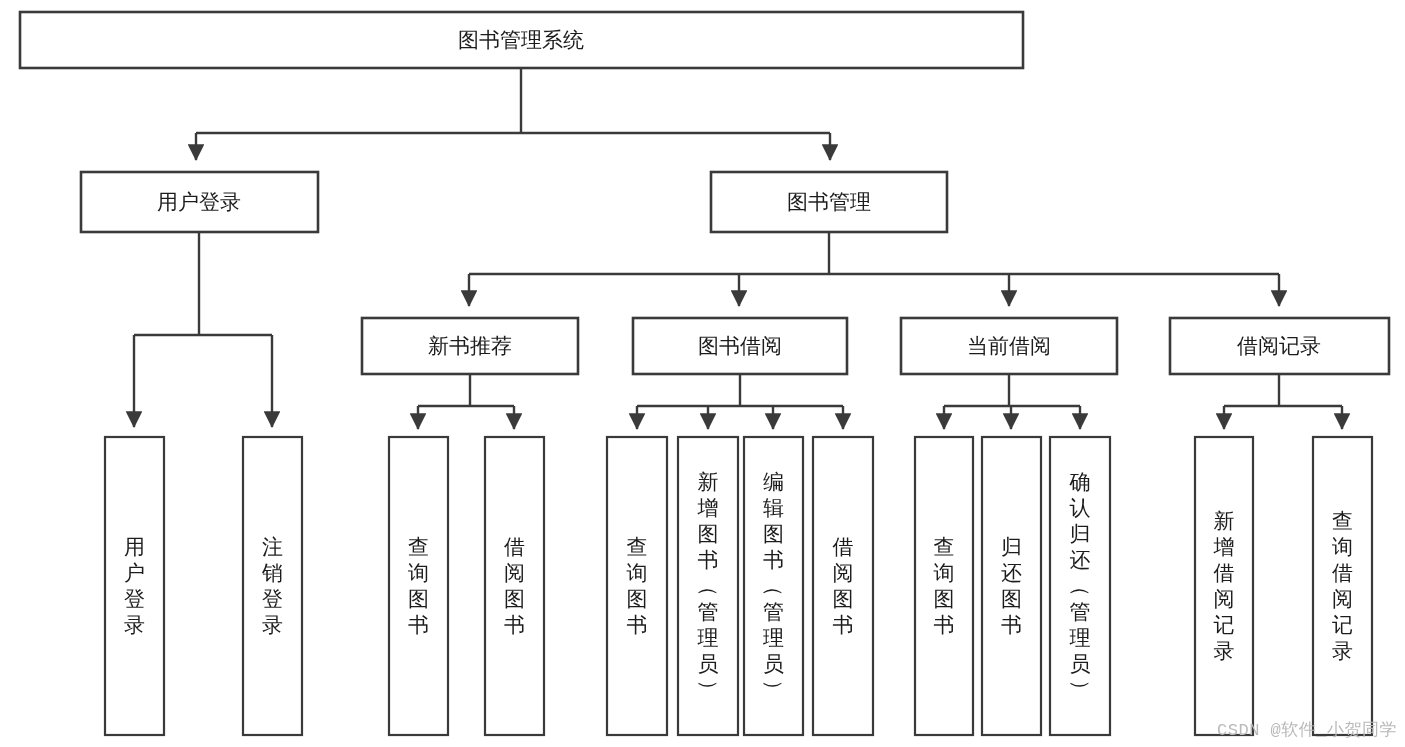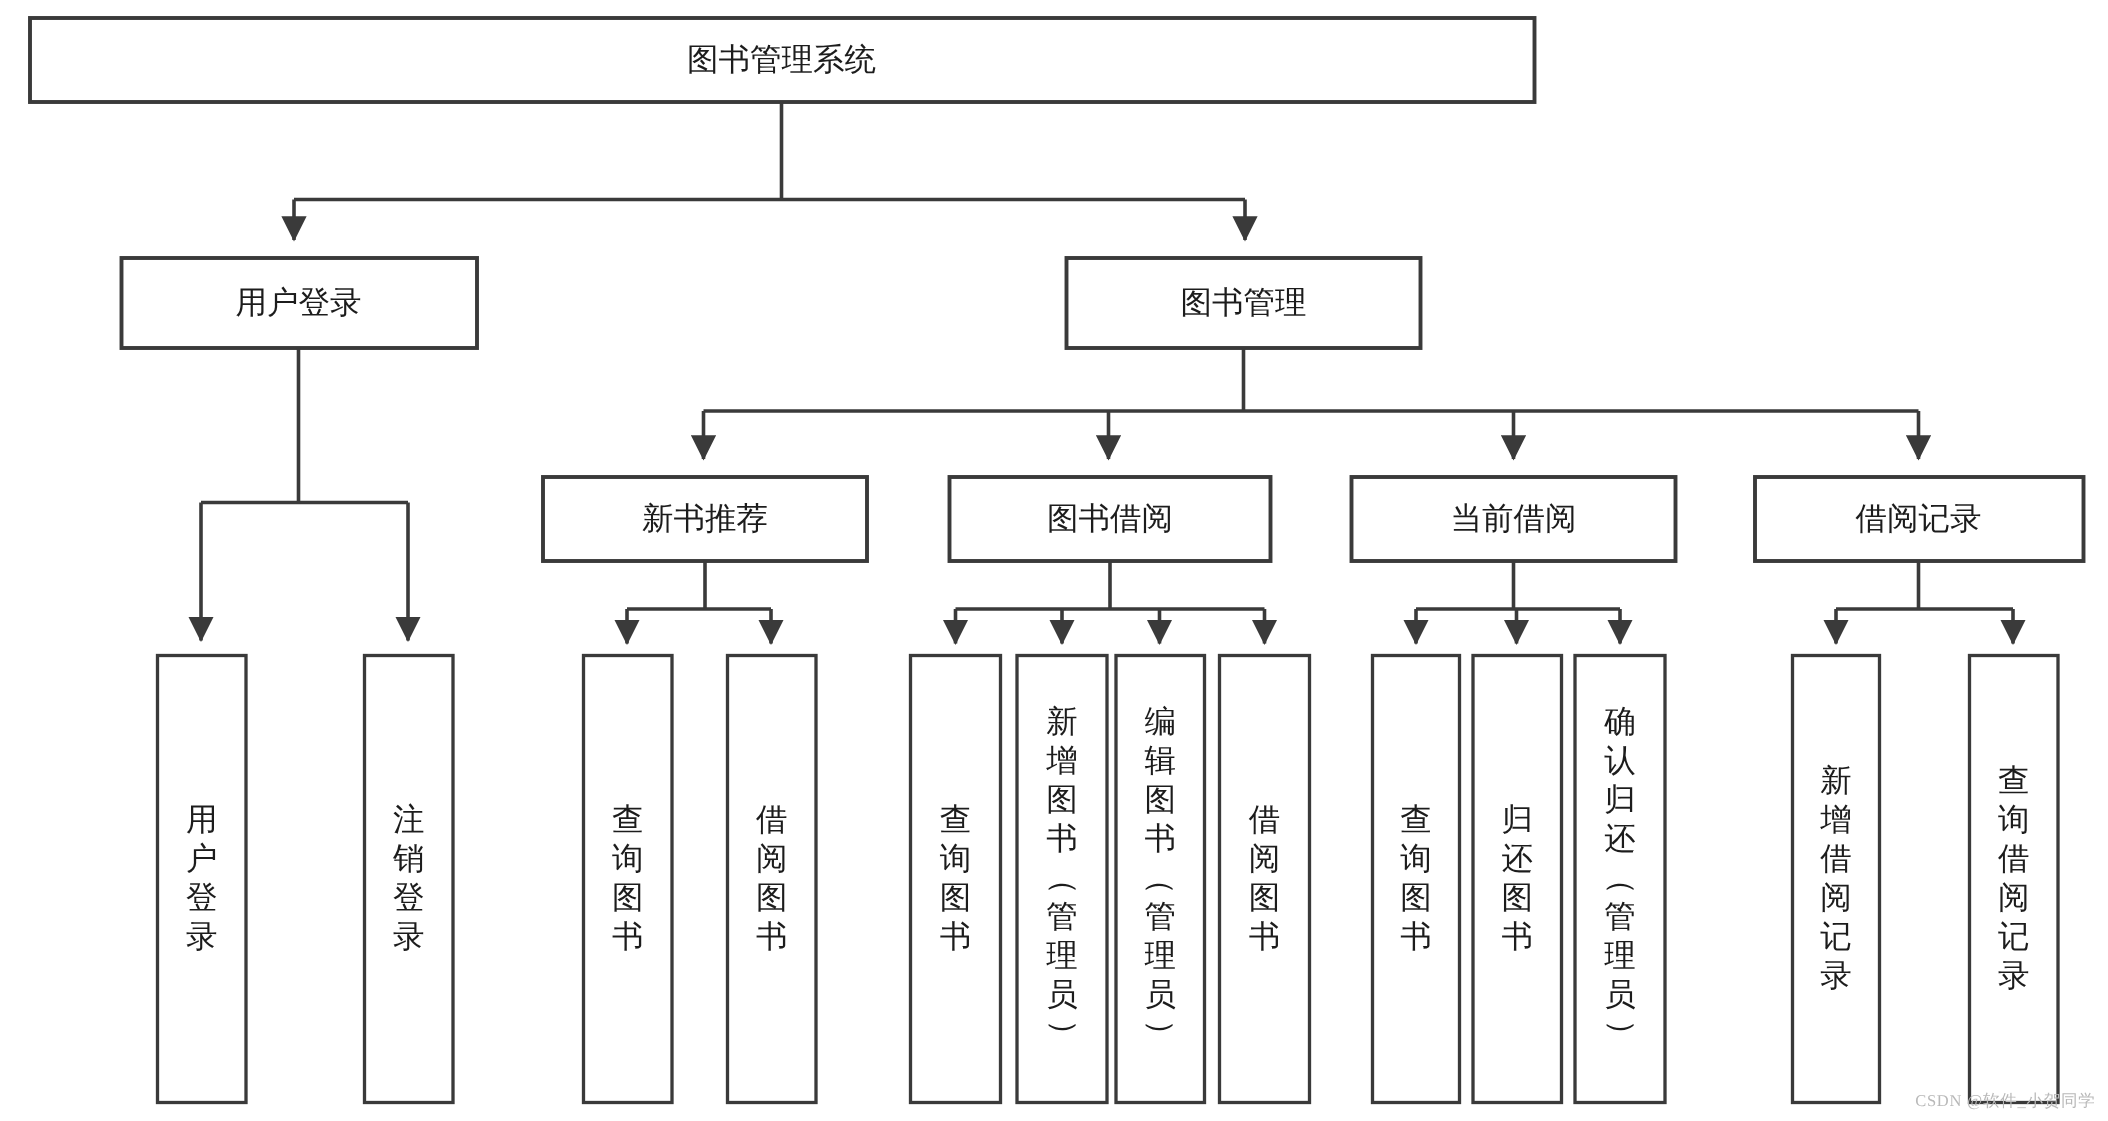--- a/index.html
+++ b/index.html
@@ -62,22 +62,22 @@
     color: #1c1c1c;
     text-align: center;
     white-space: pre;
     pointer-events: none;
     letter-spacing: 0;
   }
   .watermark {
     position: absolute;
     right: 8px;
     bottom: 6px;
-    font-family: Liberation Serif, serif;
-    font-size: 11px;
+    font-family: Liberation Mono, monospace;
+    font-size: 17px;
     color: #b9b9b9;
     white-space: nowrap;
     letter-spacing: 0.5px;
   }
 </style>
 </head>
 <body>
 
 <div id="diagram-root">
 

